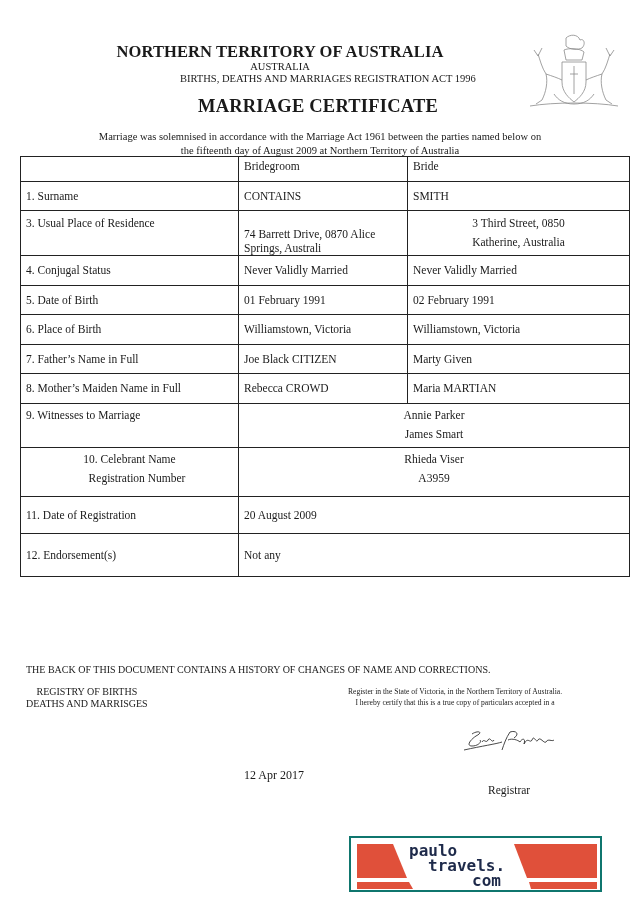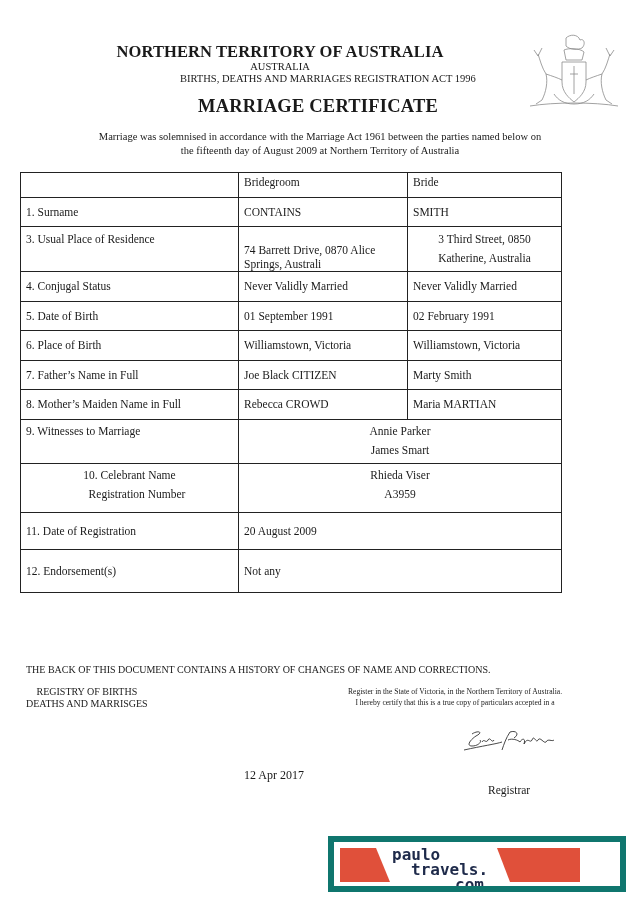--- a/index.html
+++ b/index.html
@@ -9,40 +9,40 @@
     }
     .abs { position: absolute; }
     .h-title { left: 0; width: 560px; top: 42px; text-align: center; font-weight: bold; font-size: 16.5px; letter-spacing: 0.1px; padding-left: 0; }
     .h-sub1 { left: 0; width: 560px; top: 61px; text-align: center; font-size: 10.5px; }
     .h-sub2 { left: 180px; top: 73px; font-size: 10.5px; }
     .h-cert { left: 0; width: 636px; top: 96px; text-align: center; font-weight: bold; font-size: 18.5px; letter-spacing: 0.2px; }
     .intro { left: 40px; width: 560px; top: 130px; text-align: center; font-size: 10.5px; line-height: 14px; }
     .crest { left: 524px; top: 34px; width: 100px; height: 76px; }
 
     table.cert {
-      position: absolute; left: 20px; top: 172px; width: 542px;
+      position: absolute; left: 20px; top: 156px; width: 610px;
       border-collapse: collapse; font-size: 11.5px;
     }
     table.cert td {
       border: 1.2px solid #222; padding: 0 5px; vertical-align: top; line-height: 19px;
     }
     td.c1 { width: 207px; }
     td.c2 { width: 158px; }
     .line2 { display: block; text-align: center; }
 
     .back-note { left: 26px; top: 664px; font-size: 10px; }
     .registry { left: 26px; top: 686px; font-size: 10px; line-height: 12px; }
     .certify { left: 348px; top: 686px; font-size: 7.6px; line-height: 11px; }
     .issue-date { left: 244px; top: 768px; font-size: 12px; }
     .signature { left: 462px; top: 726px; width: 100px; height: 30px; }
     .registrar { left: 488px; top: 784px; font-size: 11.5px; }
 
     .logo {
-      left: 328px; top: 836px; width: 298px; height: 56px;
-      border: 6px solid #0f766e; box-sizing: border-box; background: #fff; overflow: hidden;
+      left: 349px; top: 836px; width: 253px; height: 56px;
+      border: 2px solid #0f766e; box-sizing: border-box; background: #fff; overflow: hidden;
     }
     .logo svg { position: absolute; left: 0; top: 0; }
     .logo-text {
       position: absolute; font-family: "DejaVu Sans Mono", "Liberation Mono", monospace;
       font-weight: bold; color: #1e2a4a; font-size: 16px; line-height: 15px;
     }
   </style>
 </head>
 <body>
 
@@ -92,32 +92,32 @@
       <span class="line2">Katherine, Australia</span>
     </td>
   </tr>
   <tr style="height:30px">
     <td style="padding-top:5px">4. Conjugal Status</td>
     <td style="padding-top:5px">Never Validly Married</td>
     <td style="padding-top:5px">Never Validly Married</td>
   </tr>
   <tr style="height:29px">
     <td style="padding-top:5px">5. Date of Birth</td>
-    <td style="padding-top:5px">01 September 1991</td>
+    <td style="padding-top:5px">01 February 1991</td>
     <td style="padding-top:5px">02 February 1991</td>
   </tr>
   <tr style="height:30px">
     <td style="padding-top:5px">6. Place of Birth</td>
     <td style="padding-top:5px">Williamstown, Victoria</td>
     <td style="padding-top:5px">Williamstown, Victoria</td>
   </tr>
   <tr style="height:29px">
     <td style="padding-top:5px">7. Father’s Name in Full</td>
     <td style="padding-top:5px">Joe Black CITIZEN</td>
-    <td style="padding-top:5px">Marty Smith</td>
+    <td style="padding-top:5px">Marty Given</td>
   </tr>
   <tr style="height:30px">
     <td style="padding-top:5px">8. Mother’s Maiden Name in Full</td>
     <td style="padding-top:5px">Rebecca CROWD</td>
     <td style="padding-top:5px">Maria MARTIAN</td>
   </tr>
   <tr style="height:44px">
     <td style="padding-top:2px">9. Witnesses to Marriage</td>
     <td colspan="2" style="padding-top:2px">
       <span class="line2">Annie Parker</span>

